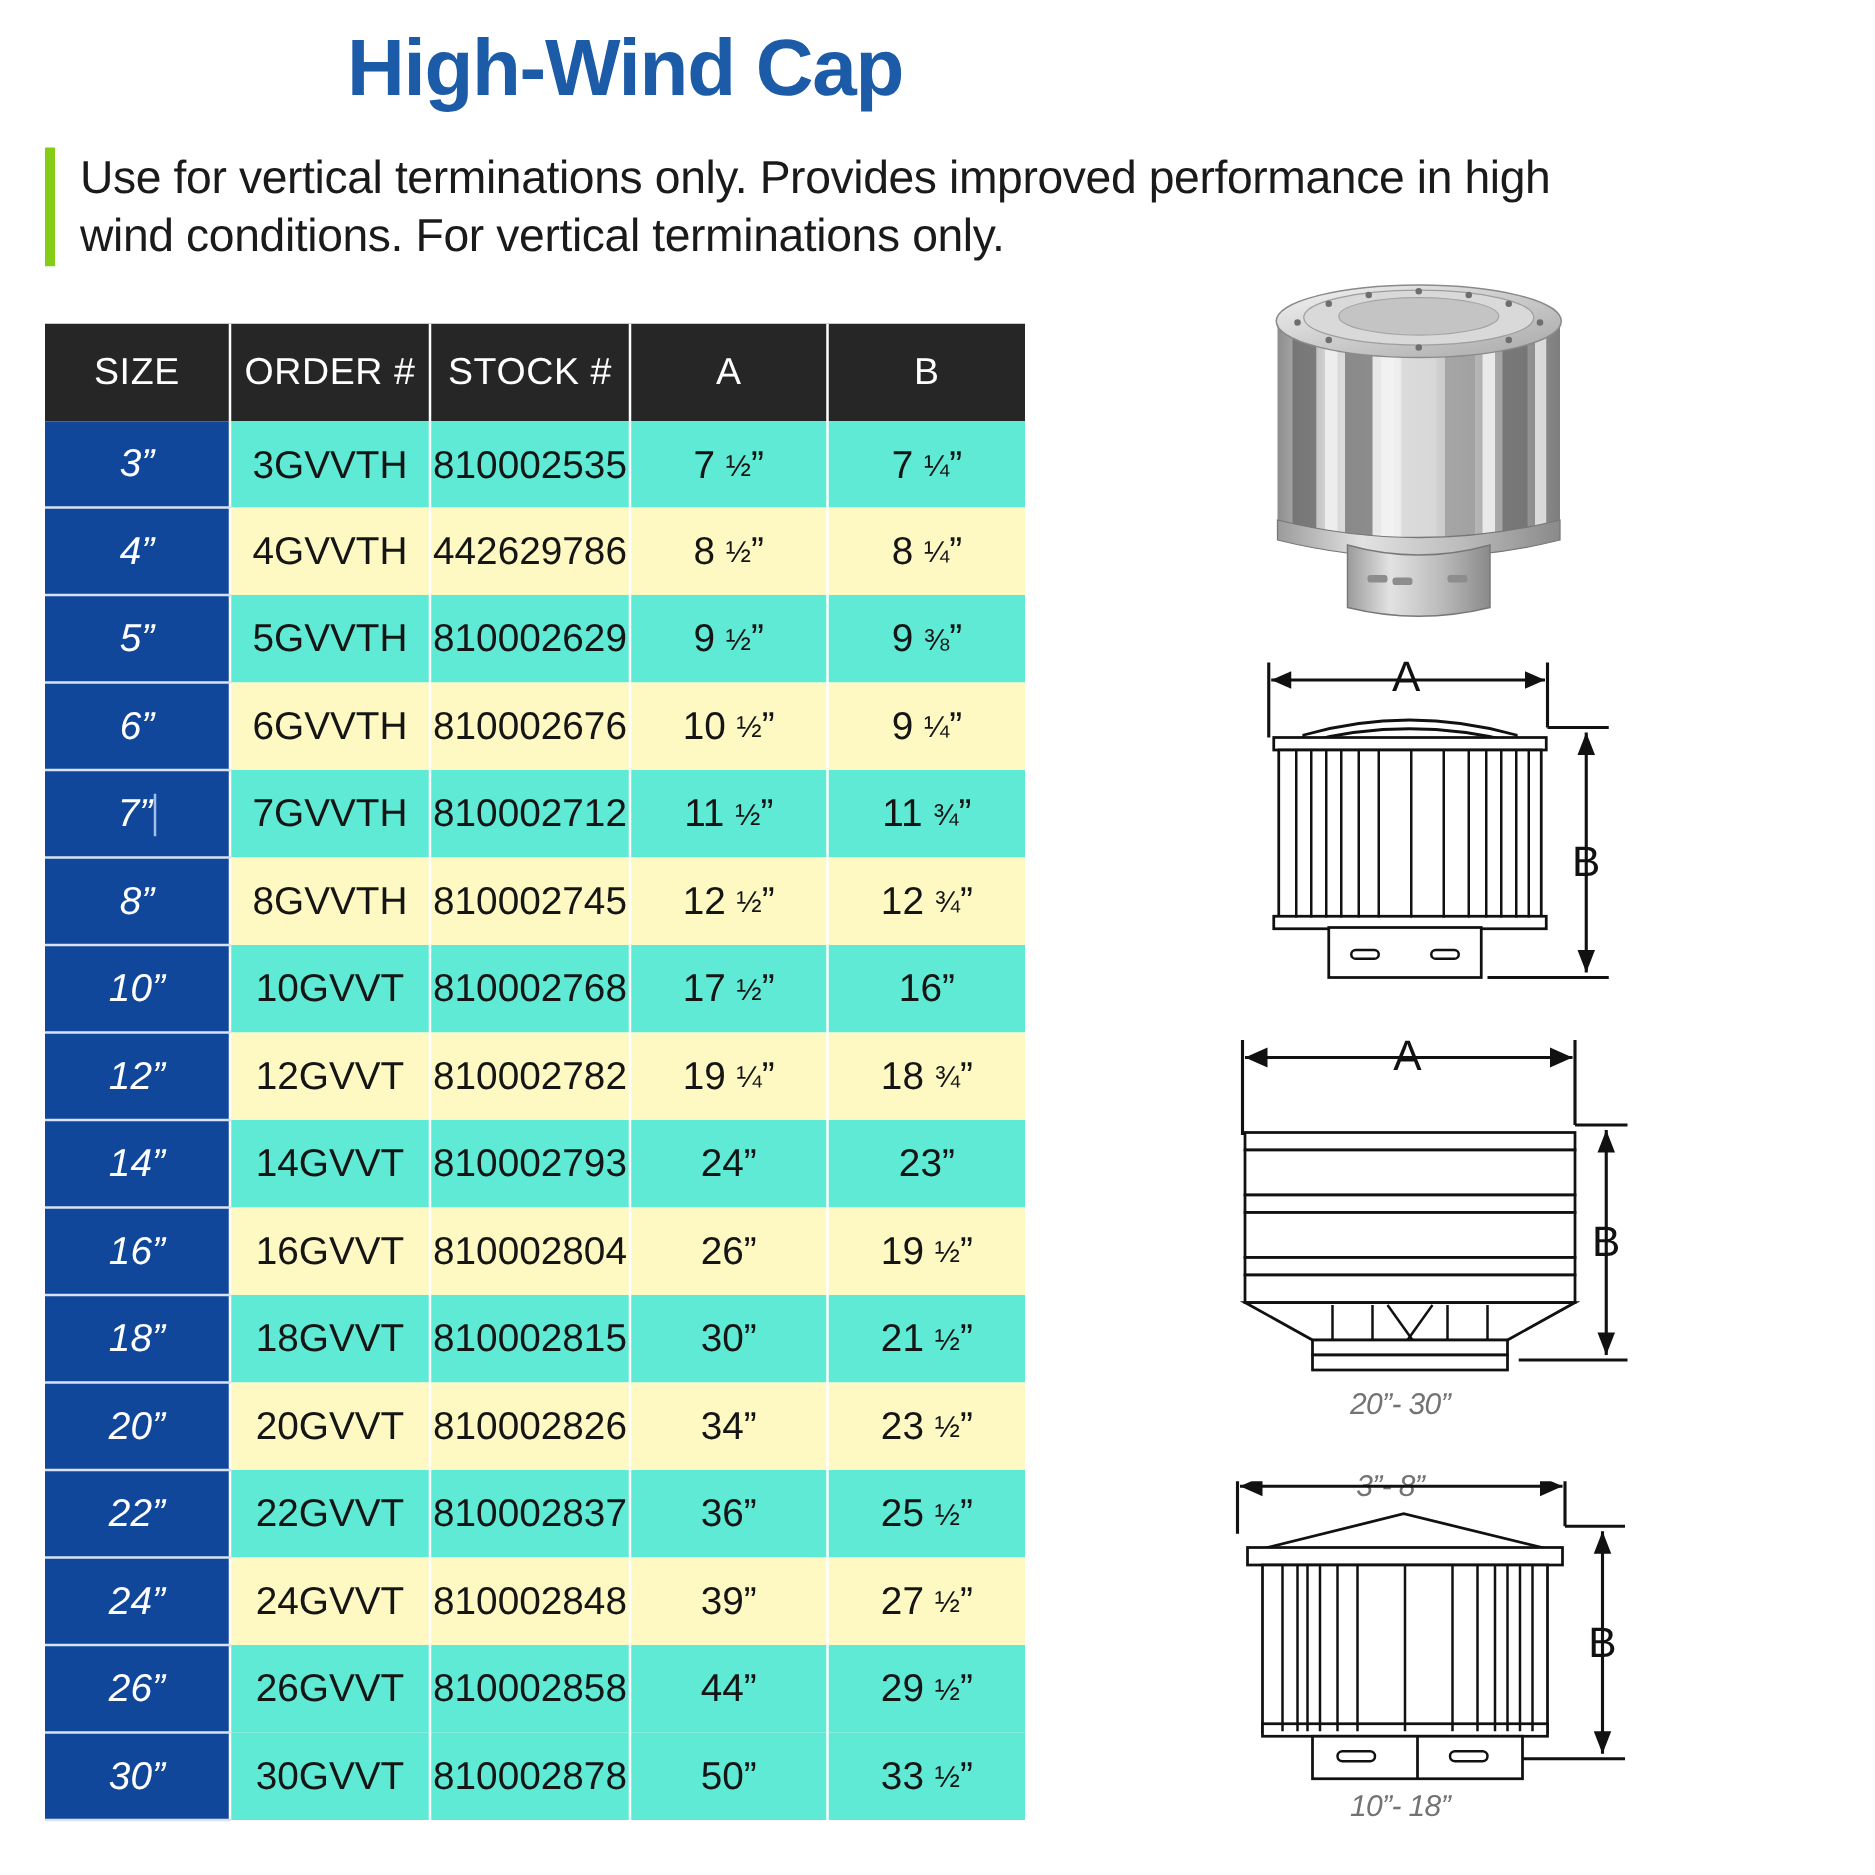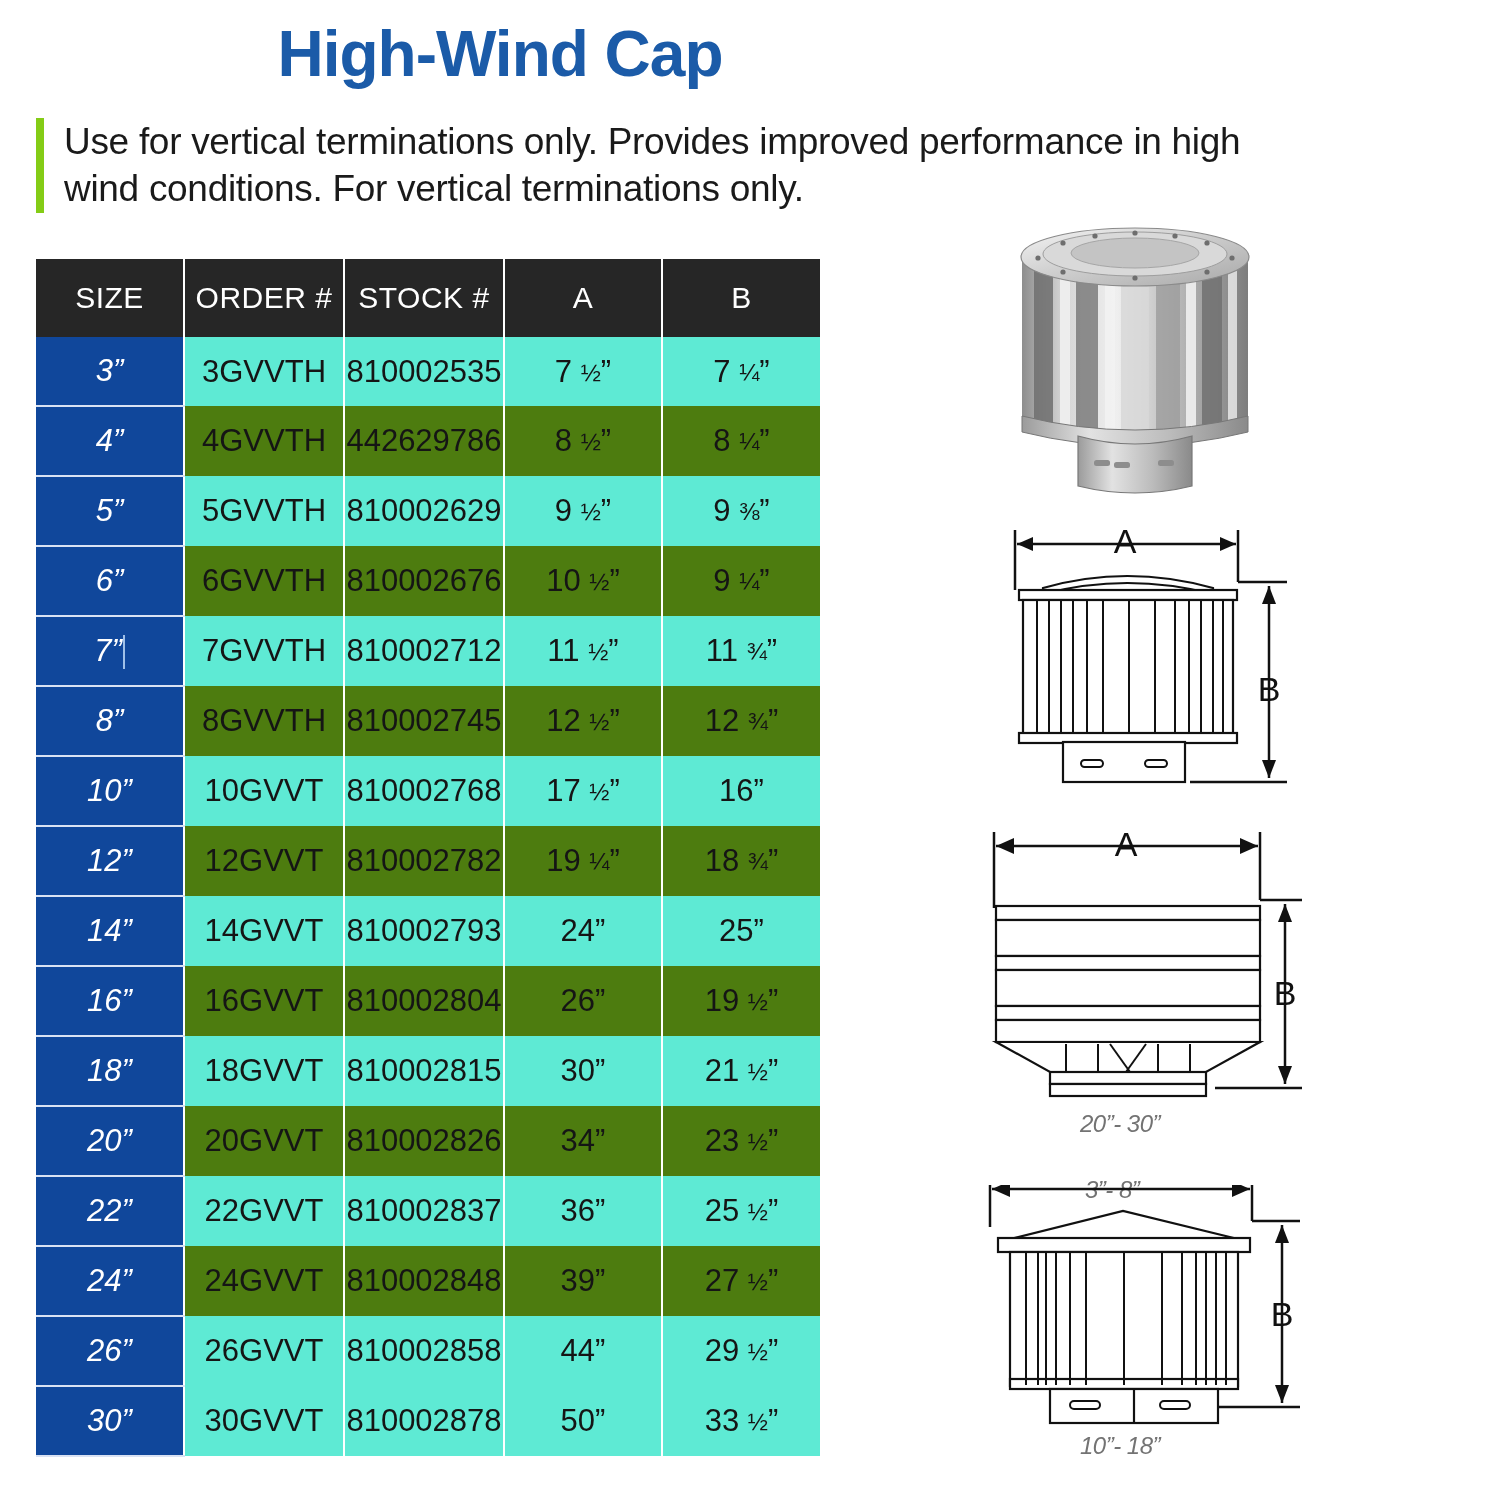--- a/index.html
+++ b/index.html
@@ -91,21 +91,21 @@
     border-right: 2px solid #ffffff;
   }
   td.data-cell {
     color: #151515;
     font-size: 31px;
     border-right: 2px solid #ffffff;
   }
   td.data-cell:last-child { border-right: none; }
 
   tr.row-odd  td.data-cell { background: #5eead4; }
-  tr.row-even td.data-cell { background: #4d7c0f; }
+  tr.row-even td.data-cell { background: #fef9c3; }
 
   .frac {
     font-size: 0.78em;
     vertical-align: 0.05em;
   }
   .cursor-artifact {
     display: inline-block;
     width: 2px;
     height: 34px;
     background: #9fc0e8;
@@ -224,21 +224,21 @@
         <td class="data-cell">12GVVT</td>
         <td class="data-cell">810002782</td>
         <td class="data-cell">19 <span class="frac">¼</span>”</td>
         <td class="data-cell">18 <span class="frac">¾</span>”</td>
       </tr>
       <tr class="row-odd">
         <td class="size-cell">14”</td>
         <td class="data-cell">14GVVT</td>
         <td class="data-cell">810002793</td>
         <td class="data-cell">24”</td>
-        <td class="data-cell">25”</td>
+        <td class="data-cell">23”</td>
       </tr>
       <tr class="row-even">
         <td class="size-cell">16”</td>
         <td class="data-cell">16GVVT</td>
         <td class="data-cell">810002804</td>
         <td class="data-cell">26”</td>
         <td class="data-cell">19 <span class="frac">½</span>”</td>
       </tr>
       <tr class="row-odd">
         <td class="size-cell">18”</td>

